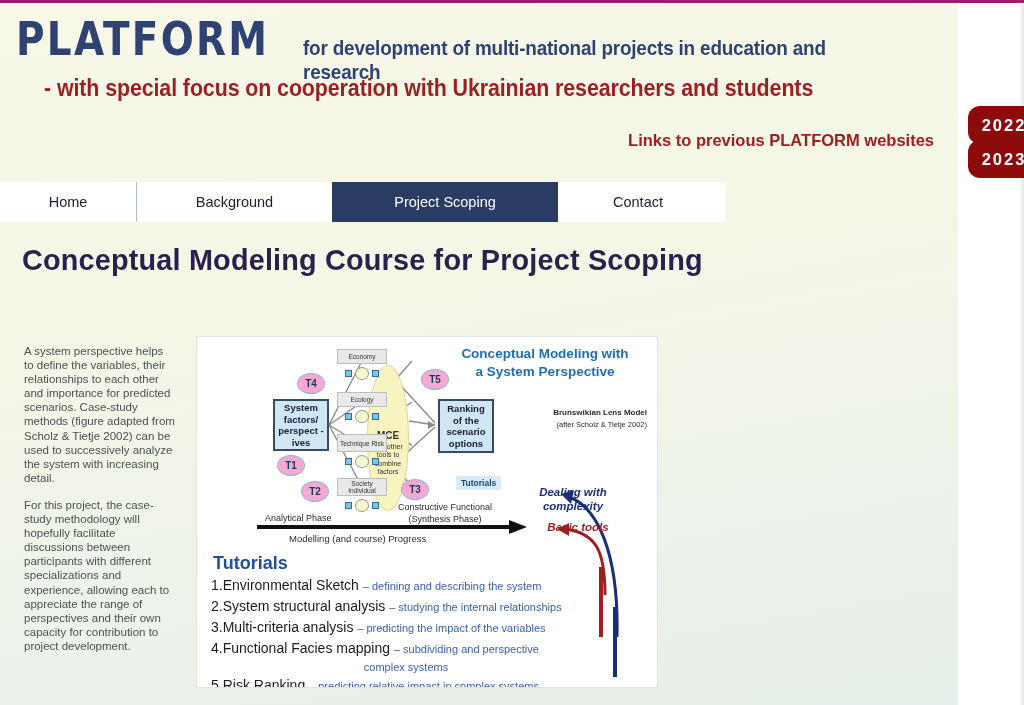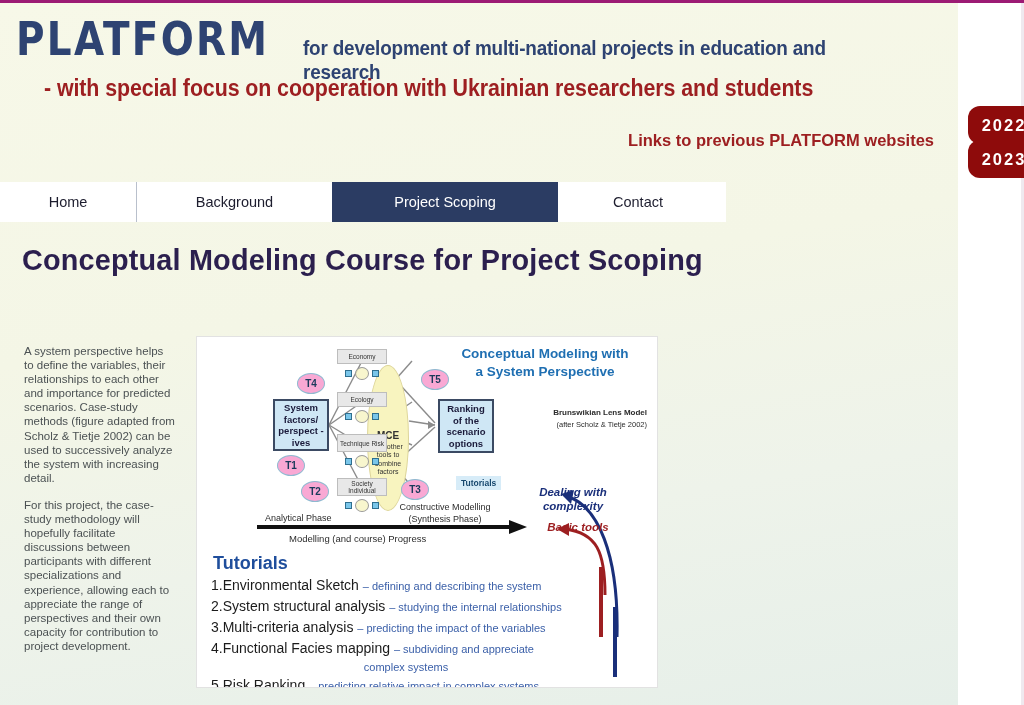--- a/index.html
+++ b/index.html
@@ -312,21 +312,21 @@
     <div class="t-badge" style="left:80px;top:118px;">T1</div>
     <div class="t-badge" style="left:104px;top:144px;">T2</div>
     <div class="t-badge" style="left:204px;top:142px;">T3</div>
     <div class="t-badge" style="left:100px;top:36px;">T4</div>
     <div class="t-badge" style="left:224px;top:32px;">T5</div>
 
     <div class="tut-tag">Tutorials</div>
 
     <div class="phase-a">Analytical Phase</div>
     <div class="phase-c">
-      <span>Constructive Modelling</span><br>
+      <span>Constructive Functional</span><br>
       <span>(Synthesis Phase)</span>
     </div>
     <div class="progress-lbl">Modelling (and course) Progress</div>
 
     <div class="ann-complex">Dealing with complexity</div>
     <div class="ann-basic">Basic tools</div>
 
     <div class="tut-head">Tutorials</div>
     <div class="tut-list">
       <div class="tut-li">
@@ -336,21 +336,21 @@
       <div class="tut-li">
         <span>2.</span><span>System structural analysis</span>
         <span class="desc">– studying the internal relationships</span>
       </div>
       <div class="tut-li">
         <span>3.</span><span>Multi-criteria analysis</span>
         <span class="desc">– predicting the impact of the variables</span>
       </div>
       <div class="tut-li">
         <span>4.</span><span>Functional Facies mapping</span>
-        <span class="desc">– subdividing and appreciate</span>
+        <span class="desc">– subdividing and perspective</span>
         <span class="cont">complex systems</span>
       </div>
       <div class="tut-li">
         <span>5.</span><span>Risk Ranking</span>
         <span class="desc">– predicting relative impact in complex systems</span>
       </div>
     </div>
 
   </div>
 </div>

